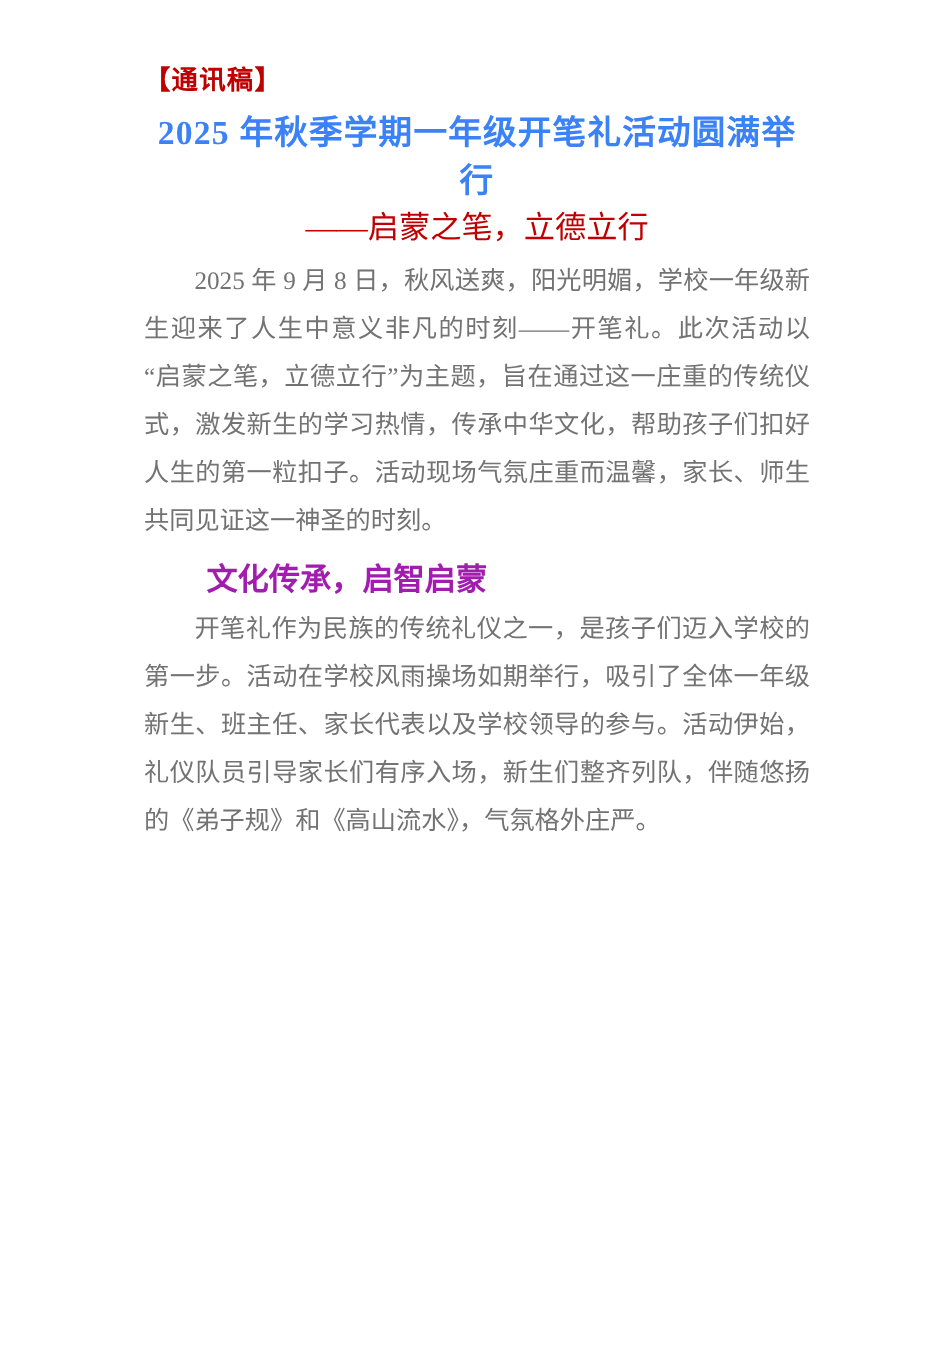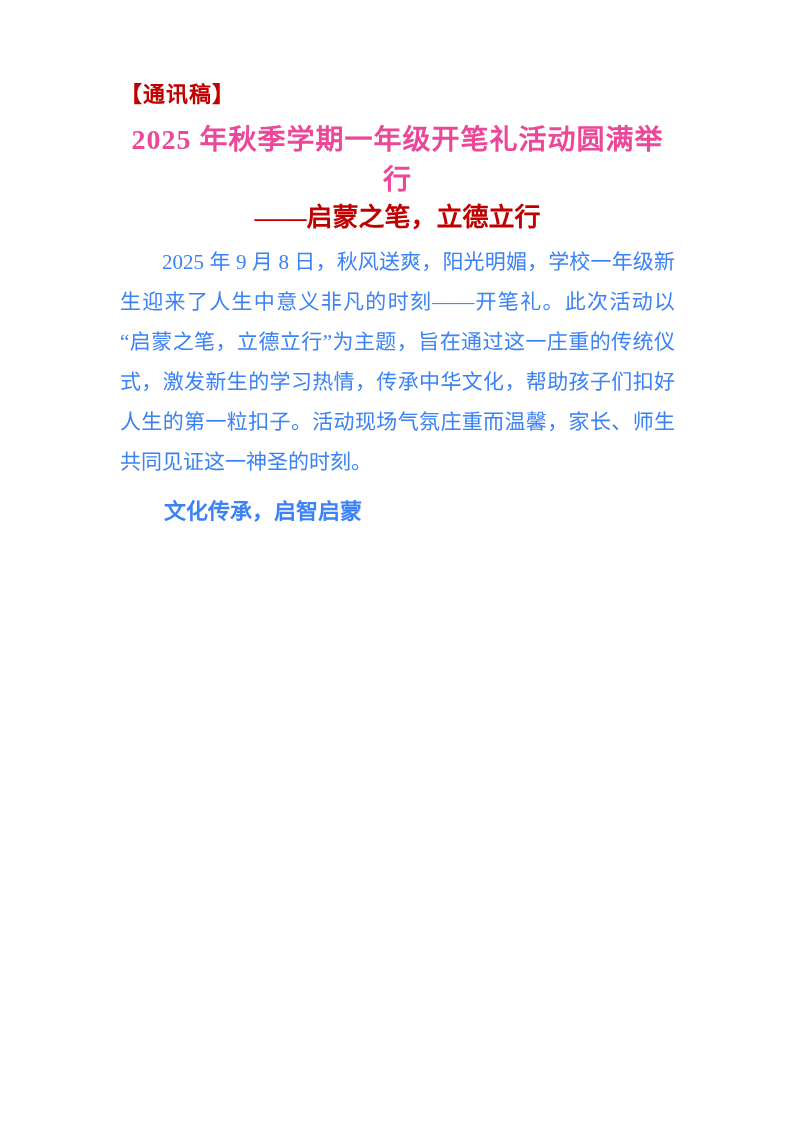--- a/index.html
+++ b/index.html
@@ -6,85 +6,86 @@
     margin: 0;
     padding: 0;
     background: #ffffff;
   }
   .page {
     position: relative;
     width: 793px;
     height: 1122px;
     box-sizing: border-box;
     background: #ffffff;
-    padding: 80px 118px 0 120px;
+    padding: 52px 118px 0 120px;
     overflow: hidden;
     font-family: "Liberation Serif", serif;
     color: #000000;
   }
   .doc-tag {
     font-family: "Liberation Sans", sans-serif;
     font-weight: bold;
     font-size: 22px;
     line-height: 30px;
     color: #c00000;
     letter-spacing: 1px;
   }
   .doc-title {
     margin: 10px 0 0 0;
     text-align: center;
     font-family: "Liberation Serif", serif;
     font-weight: 600;
     font-size: 28px;
     line-height: 40px;
     letter-spacing: 1px;
-    color: #ec4899;
+    color: #3b82f6;
   }
   .doc-subtitle {
     margin: 0;
     text-align: center;
     font-family: "Liberation Serif", serif;
-    font-weight: 700;
+    font-weight: 400;
     font-size: 26px;
     line-height: 36px;
     color: #c00000;
   }
   .body-p {
     margin: 0;
     font-size: 21px;
     line-height: 40px;
     text-align: justify;
     text-justify: inter-character;
     text-indent: 2em;
-    color: #3b82f6;
+    color: #737373;
   }
   .p-first { margin-top: 6px; }
   .p-gap   { margin-top: 10px; }
   .p-last  { margin-top: 8px; }
   .section-h {
     margin: 10px 0 0 0;
-    font-family: Liberation Sans, sans-serif;
+    font-family: Liberation Serif, serif;
     font-weight: bold;
-    font-size: 22px;
+    font-size: 26px;
     line-height: 40px;
     text-indent: 2em;
-    color: #3b82f6;
+    color: #a21caf;
   }
   .h-tight { margin-top: 4px; }
 </style>
 </head>
 <body>
 
 <div class="page">
   <div class="doc-tag">【通讯稿】</div>
 
   <h1 class="doc-title">2025 年秋季学期一年级开笔礼活动圆满举行</h1>
 
   <h2 class="doc-subtitle">——启蒙之笔，立德立行</h2>
 
   <p class="body-p p-first">2025 年 9 月 8 日，秋风送爽，阳光明媚，学校一年级新生迎来了人生中意义非凡的时刻——开笔礼。此次活动以“启蒙之笔，立德立行”为主题，旨在通过这一庄重的传统仪式，激发新生的学习热情，传承中华文化，帮助孩子们扣好人生的第一粒扣子。活动现场气氛庄重而温馨，家长、师生共同见证这一神圣的时刻。</p>
 
   <h3 class="section-h">文化传承，启智启蒙</h3>
 
+  <p class="body-p">开笔礼作为民族的传统礼仪之一，是孩子们迈入学校的第一步。活动在学校风雨操场如期举行，吸引了全体一年级新生、班主任、家长代表以及学校领导的参与。活动伊始，礼仪队员引导家长们有序入场，新生们整齐列队，伴随悠扬的《弟子规》和《高山流水》，气氛格外庄严。</p>
 
 
 
 </div>
 
 </body></html>

